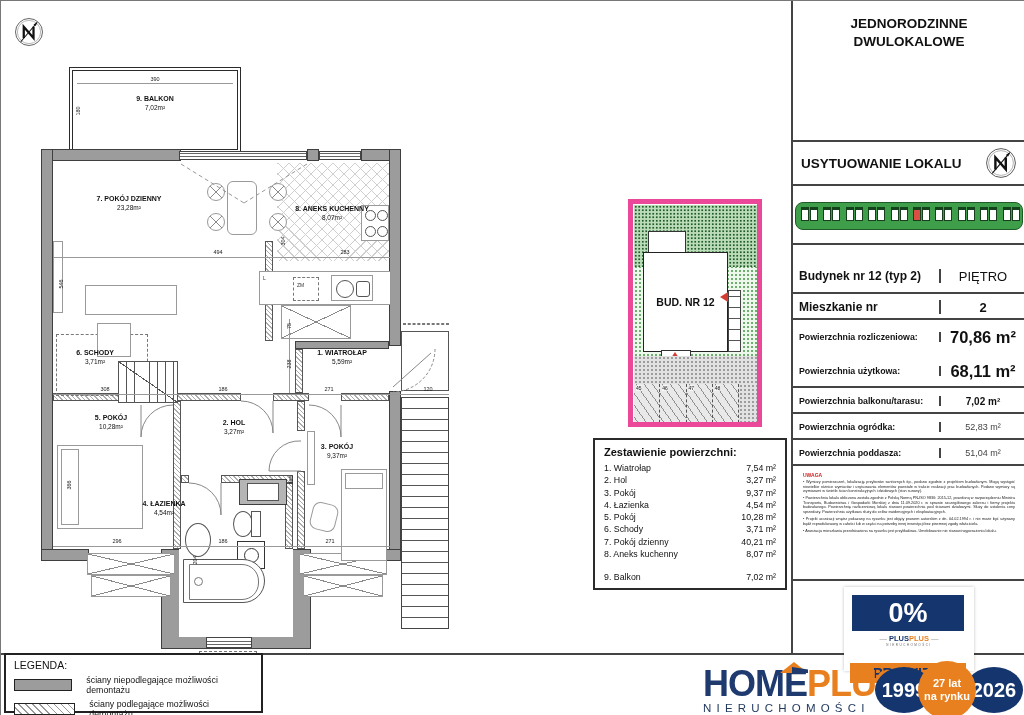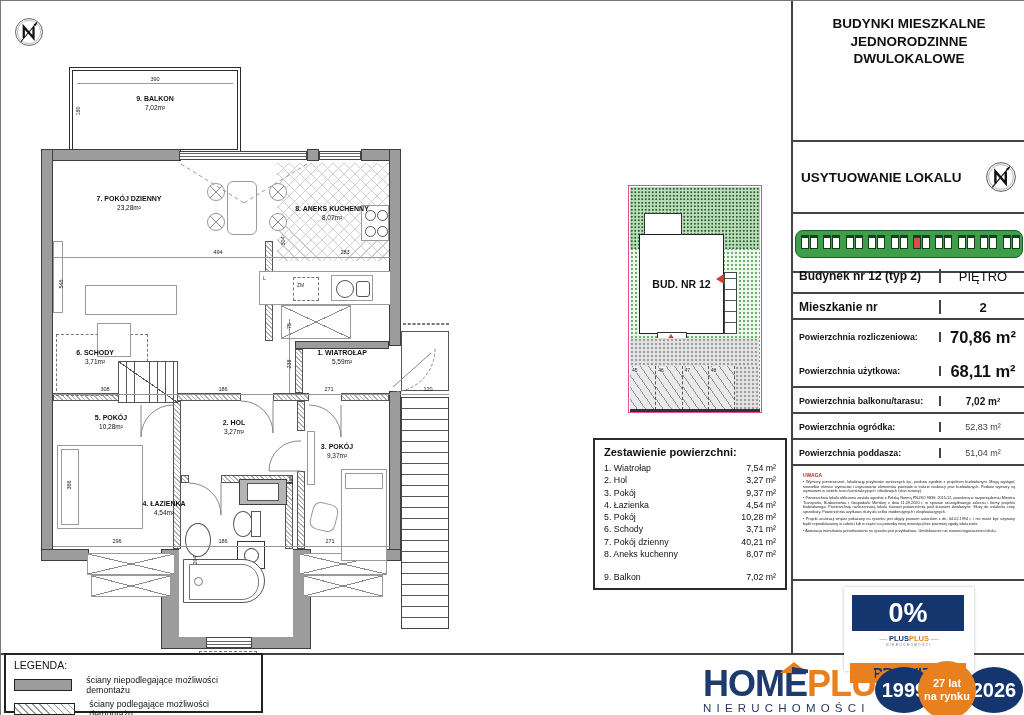--- a/index.html
+++ b/index.html
@@ -20,21 +20,21 @@
   .dim{position:absolute;font-size:5.5px;line-height:6px;color:#222;transform:translate(-50%,-50%);white-space:nowrap}
   .dim.rot{transform:translate(-50%,-50%) rotate(-90deg)}
   .room-label{position:absolute;transform:translate(-50%,0);text-align:center;color:#111;white-space:nowrap;z-index:6}
   .room-label .nm{font-weight:bold;font-size:7px;line-height:8.5px}
   .room-label .ar{font-size:6.5px;line-height:8px}
   .balcony{position:absolute;border:1.5px solid #2b2b2b;box-sizing:border-box}
   .balcony:after{content:"";position:absolute;inset:2px;border:1px solid #2b2b2b}
   .plansvg{position:absolute;left:0;top:0;z-index:5;pointer-events:none}
   .tinytag{position:absolute;font-size:5px;color:#333}
   
-  .sitemap{position:absolute;left:627px;top:184px;width:134px;height:228px;background:#fff;border:1px solid #ec4899;box-sizing:border-box;overflow:hidden}
+  .sitemap{position:absolute;left:627px;top:198px;width:134px;height:228px;background:#fff;border:5px solid #ec4899;box-sizing:border-box;overflow:hidden}
   .green-light{position:absolute;background-color:#edf7ec;background-image:radial-gradient(#69aa69 .7px,transparent .9px);background-size:4px 4px}
   .green-dark{position:absolute;background-color:#bcdcba;background-image:radial-gradient(#1e5c2a 1px,transparent 1.2px);background-size:3.5px 3.5px}
   .paving{position:absolute;background-color:#e2e2e2;background-image:radial-gradient(#9a9a9a .7px,transparent .9px);background-size:4px 4px}
   .bldg{position:absolute;background:#fff;border:1.5px solid #222;box-sizing:border-box;display:flex;align-items:center;justify-content:center;font-weight:bold;font-size:10.5px;color:#111}
   .tri-up{width:0;height:0;border-left:6px solid transparent;border-right:6px solid transparent;border-bottom:9px solid #d43c31;position:absolute}
   .tri-left{width:0;height:0;border-top:5px solid transparent;border-bottom:5px solid transparent;border-right:8px solid #d43c31;position:absolute}
   .pspace{flex:1;border-right:1px dashed #555;box-sizing:border-box;position:relative;background:repeating-linear-gradient(55deg,transparent 0 6px,#8f8f8f 6px 6.8px),#e9e9e9}
   .pspace span{position:absolute;left:2px;top:1px;font-size:5px;color:#222;background:rgba(255,255,255,.6)}
   
   .rpanel{position:absolute;left:790px;top:0;width:234px;height:652px;border-left:2px solid #444;box-sizing:border-box;background:#fff}
@@ -355,25 +355,24 @@
         </div>
         <div class="zrow gap">
           <span class="zn">9. Balkon</span>
           <span class="za">7,02 m²</span>
         </div>
       </div>
   </div>
 
   <div class="rpanel">
     <div class="rp-sec hdr-lines" style="height:141px" id="hdr-lines">
-        <div>BUDYNKI MIESZKALNE</div>
         <div>JEDNORODZINNE</div>
         <div>DWULOKALOWE</div>
       </div>
-    <div class="rp-sec usyt" style="height:72px">
+    <div class="rp-sec usyt" style="height:44px">
       <span>USYTUOWANIE LOKALU</span>
       <span class="sp"></span>
       <svg width="32" height="32" viewBox="0 0 40 40">
         <circle cx="20" cy="20" r="18" fill="none" stroke="#555" stroke-width="1.2"></circle>
         <circle cx="20" cy="20" r="15.5" fill="none" stroke="#888" stroke-width="0.8"></circle>
         <path d="M31 7 L9 33" stroke="#111" stroke-width="1.4"></path>
         <path d="M31 7 L26 10 L29 12 Z" fill="#111"></path>
         <path d="M13 28 L13 13 L26 28 L26 13" stroke="#111" stroke-width="3" fill="none"></path>
       </svg>
     </div>

